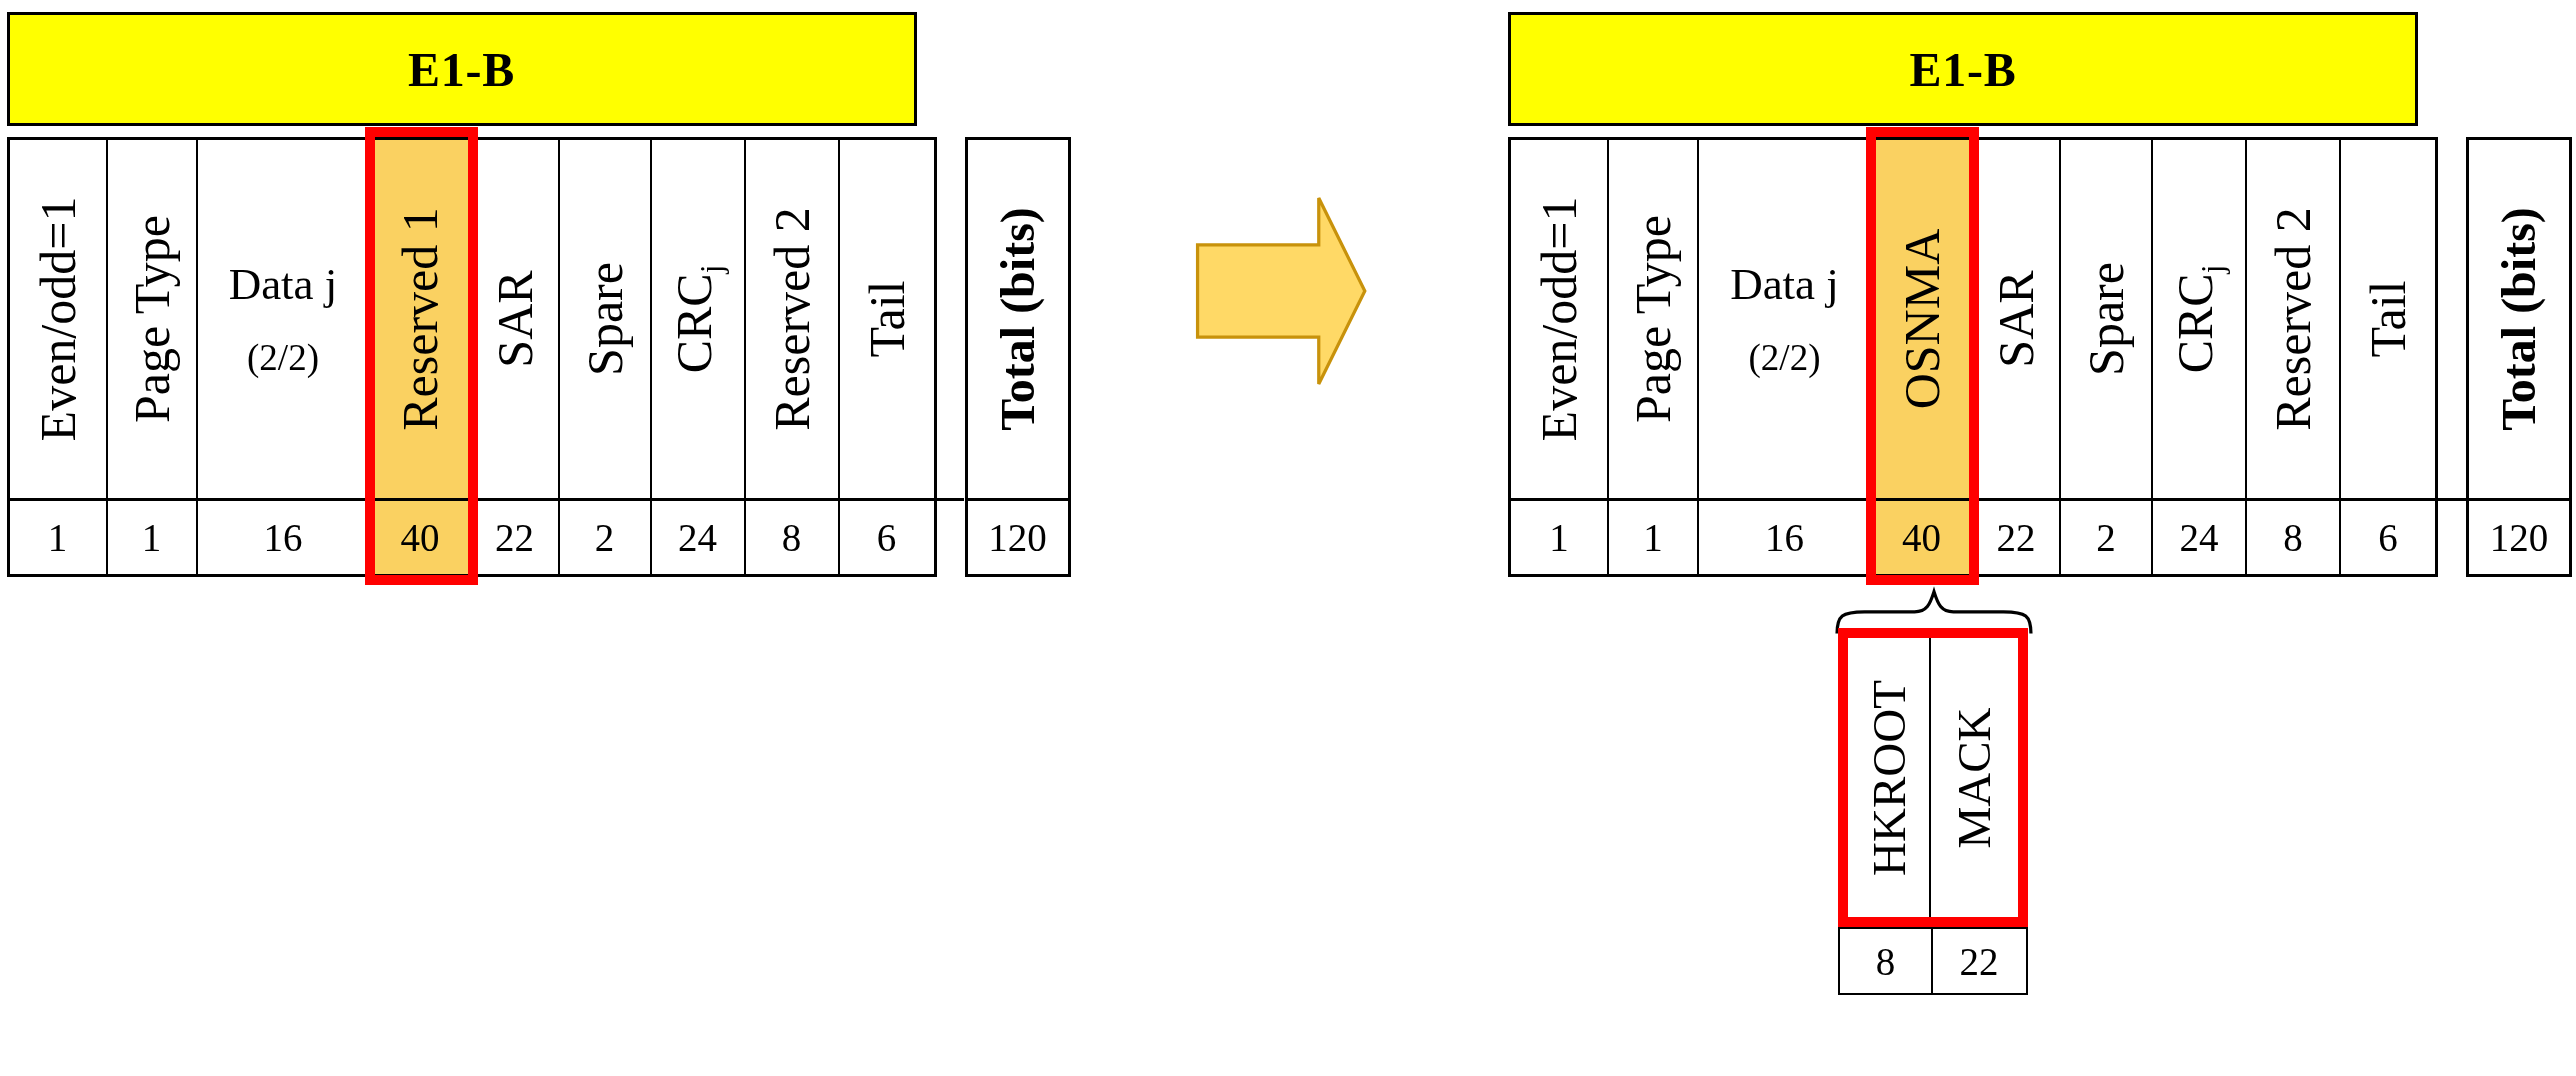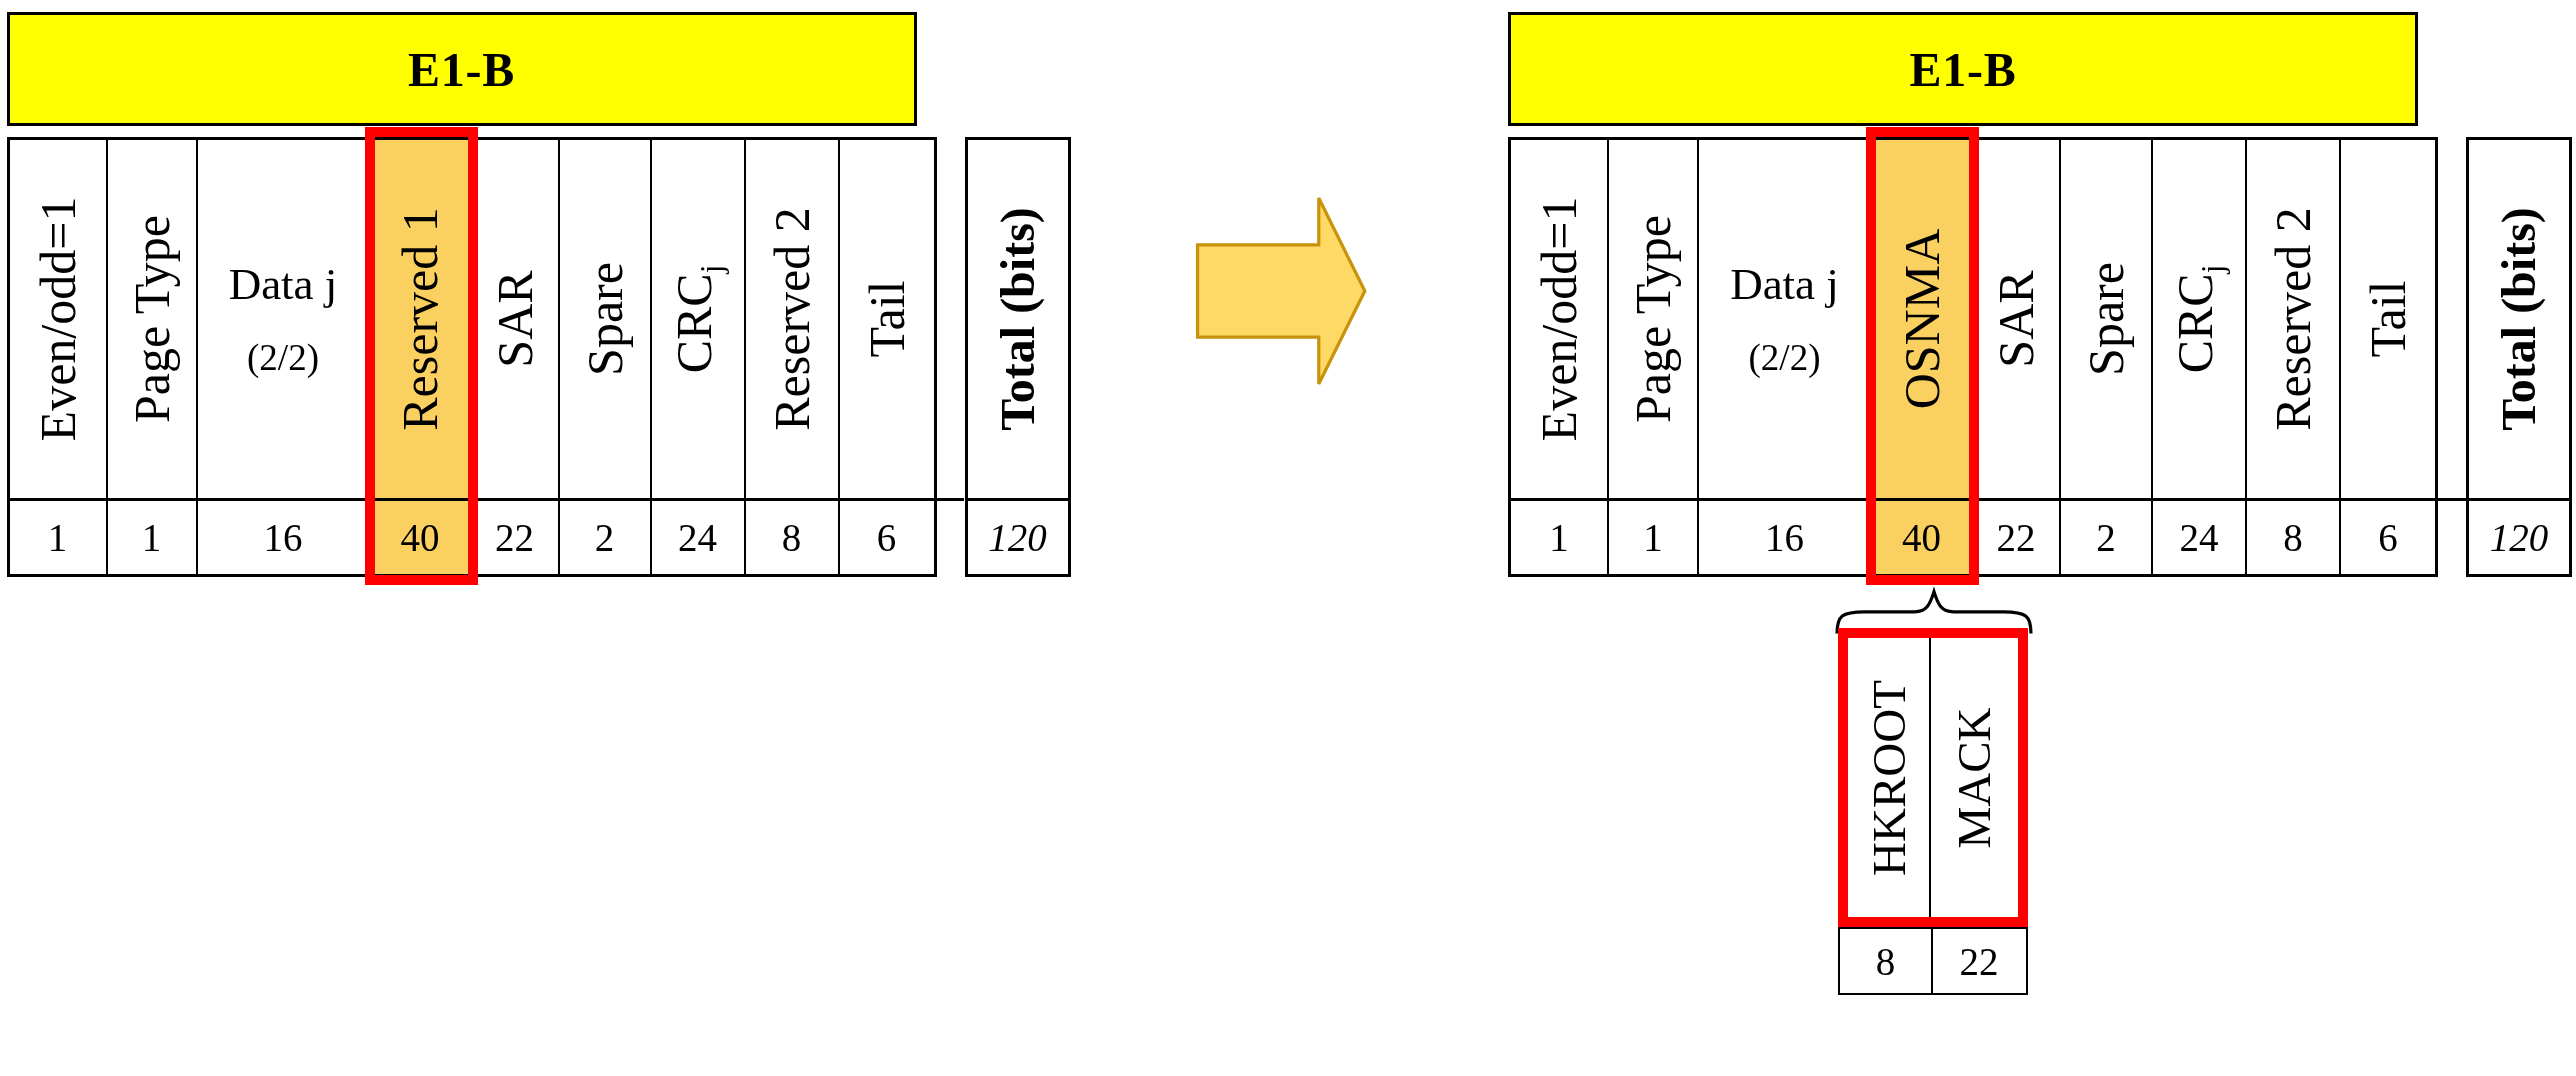--- a/index.html
+++ b/index.html
@@ -48,21 +48,21 @@
   .datafield .sub{font-size:37px;line-height:1;}
 
   
   .total-box{
     position:absolute;left:958px;top:137px;width:106px;height:440px;
     border:3.2px solid #000;box-sizing:border-box;
     display:grid;grid-template-rows:361px 73px;
   }
   .total-box .lbl{border-bottom:3.2px solid #000;position:relative;}
   .total-box .rot{font-weight:bold;font-size:48px;}
-  .total-box .val{display:flex;align-items:center;justify-content:center;font-size:39px;font-style:italic;}
+  .total-box .val{display:flex;align-items:center;justify-content:center;font-size:39px;}
 
   .gap-line{position:absolute;left:930px;top:498px;width:27.5px;height:3.2px;background:#000;}
 
   
   .red-overlay{
     position:absolute;left:358px;top:127px;width:113px;height:458px;
     border:10.5px solid #FF0000;box-sizing:border-box;
     background:transparent;pointer-events:none;
   }
 

